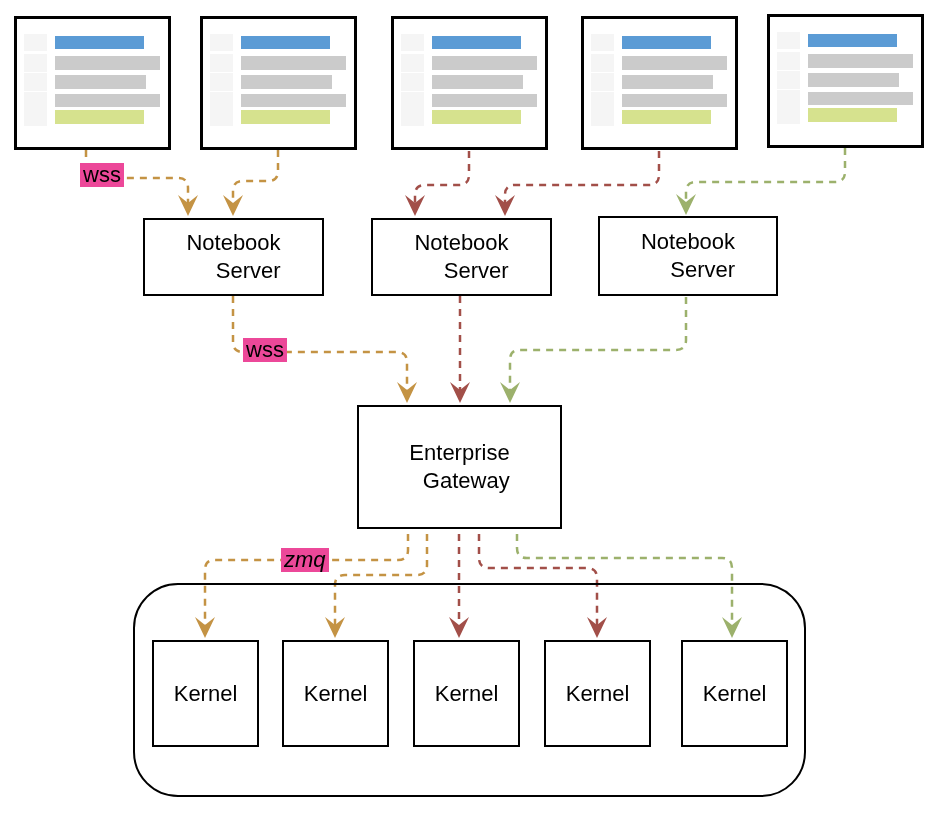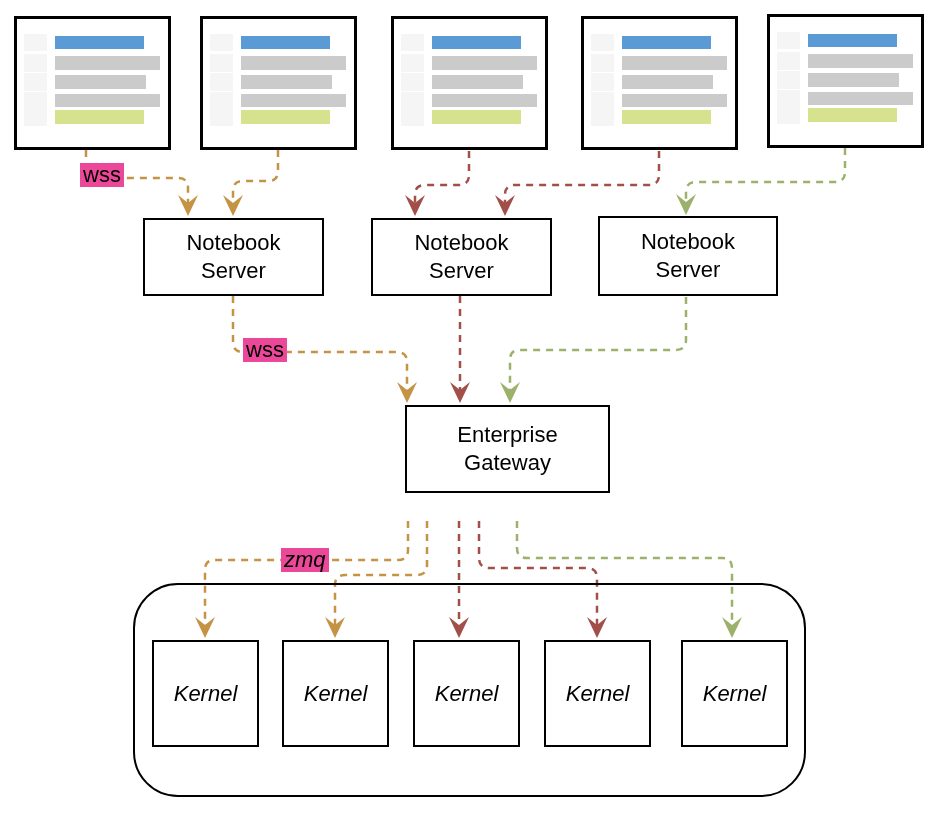--- a/index.html
+++ b/index.html
@@ -10,41 +10,41 @@
   svg.edges{position:absolute;left:0;top:0;z-index:1;}
   svg.edges path.conn{fill:none;stroke-width:2.5;stroke-dasharray:7 6;stroke-linecap:butt;}
   svg.edges .o{stroke:var(--edge-orange);}
   svg.edges .r{stroke:var(--edge-red);}
   svg.edges .g{stroke:var(--edge-green);}
   svg.edges polygon.o{fill:var(--edge-orange);stroke:none;}
   svg.edges polygon.r{fill:var(--edge-red);stroke:none;}
   svg.edges polygon.g{fill:var(--edge-green);stroke:none;}
 
   .node{position:absolute;box-sizing:border-box;background:#fff;border:2.5px solid var(--box-border);
-        display:flex;align-items:center;justify-content:center;text-align:center;z-index:2;}
+        display:flex;align-items:center;justify-content:center;text-align:right;z-index:2;}
   .node .lbl{white-space:pre-line;font-size:22px;line-height:28px;color:#000;}
 
   
   .client{position:absolute;box-sizing:border-box;width:157px;height:134px;background:#fff;
           border:3px solid var(--box-border);z-index:2;}
   .client div{position:absolute;}
   .gut{left:7px;width:23px;background:var(--bar-gutter);}
   .bar{left:38px;}
   .gut.p1{top:15px;height:17px;} .gut.p2{top:35px;height:18px;} .gut.p3{top:54px;height:18px;}
   .gut.p4{top:73px;height:17px;} .gut.p5{top:89px;height:18px;}
   .bar.b1{top:17px;height:13px;width:89px;background:var(--bar-blue);}
   .bar.b2{top:37px;height:14px;width:105px;background:var(--bar-gray);}
   .bar.b3{top:56px;height:14px;width:91px;background:var(--bar-gray);}
   .bar.b4{top:75px;height:13px;width:105px;background:var(--bar-gray);}
   .bar.b5{top:91px;height:14px;width:89px;background:var(--bar-green);}
 
   .servers .node{width:181px;height:78px;}
-  .gateway{left:357px;top:405px;width:205px;height:88px;margin-left:48px;}
+  .gateway{left:357px;top:405px;width:205px;height:124px;}
   .worker{left:133px;top:583px;width:673px;height:214px;border-radius:45px;background:transparent;z-index:1;}
-  .kernel{width:107px;height:107px;top:640px;font-style:italic;}
+  .kernel{width:107px;height:107px;top:640px;}
 
   .edge-label{position:absolute;z-index:3;background:#ec4899;font-size:22px;line-height:22px;
               padding:1px 3px;color:#000;}
   .worker-label{position:absolute;z-index:2;font-size:22px;color:#000;}
 </style>
 </head>
 <body>
 
 <div class="stage">
 

